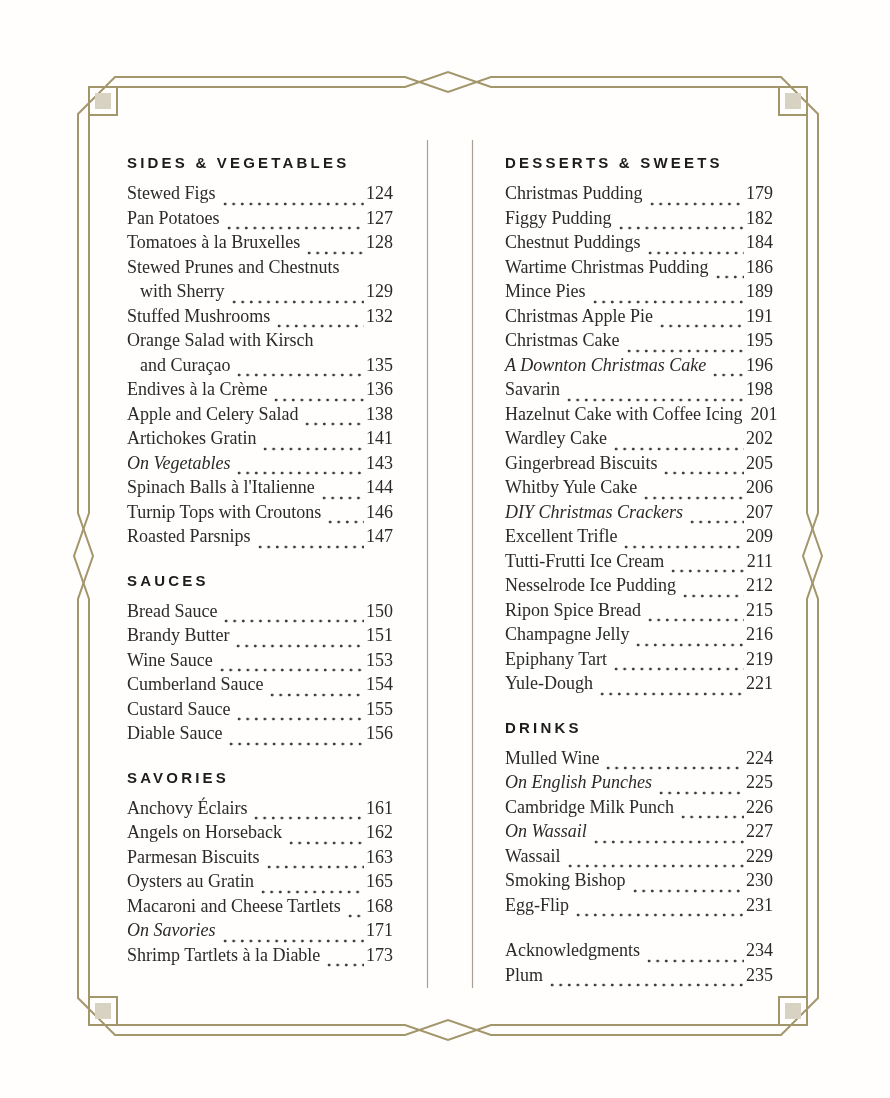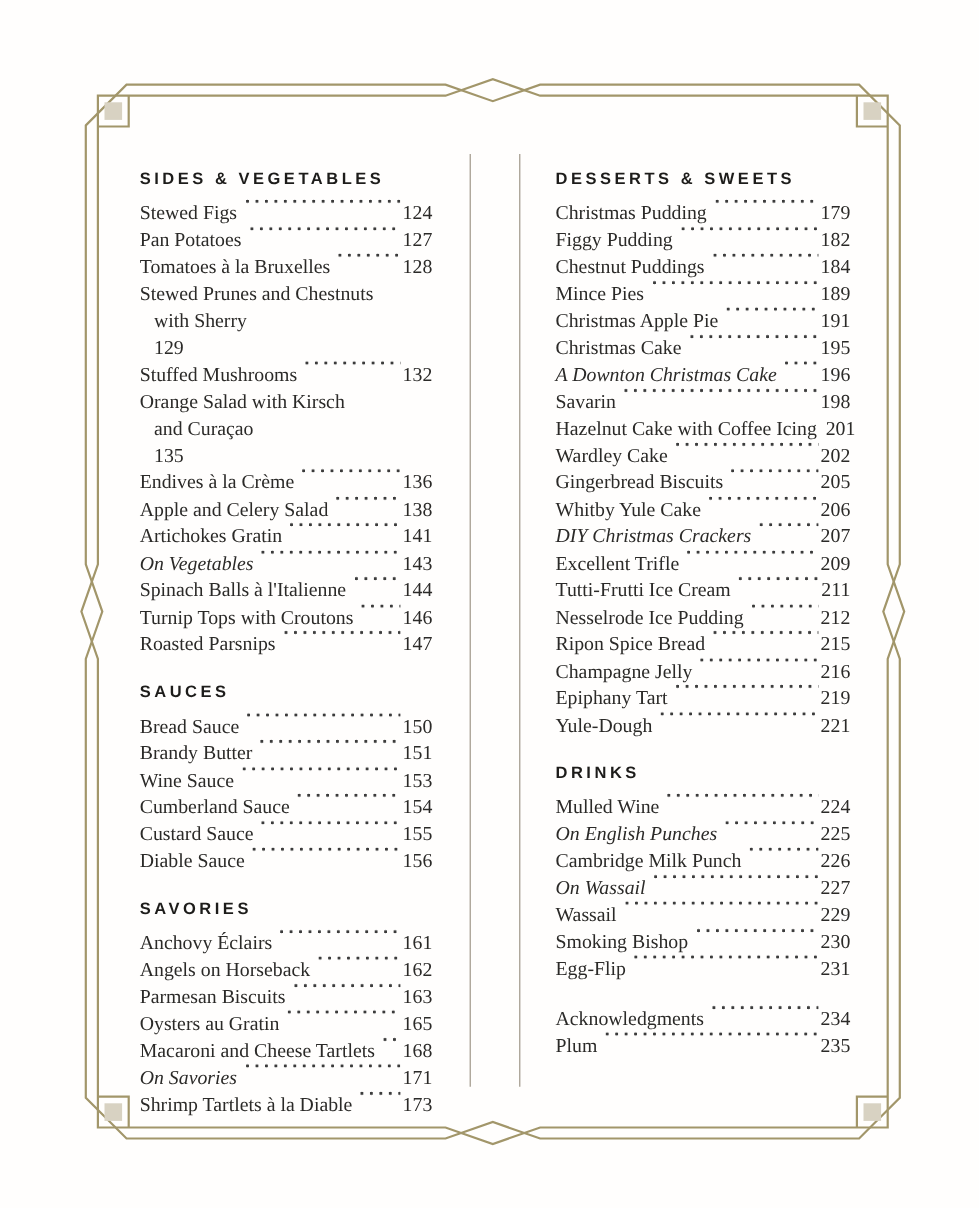--- a/index.html
+++ b/index.html
@@ -6,22 +6,22 @@
   body{width:890px;height:1098px;background:#ffffff;overflow:hidden;position:relative;}
   .page{position:absolute;inset:0;background:#fffefd;}
   svg.frame{position:absolute;left:0;top:0;pointer-events:none;}
   .toc-col{position:absolute;top:152px;}
   .col-left{left:127px;width:266px;}
   .col-right{left:505px;width:268px;}
   .section{margin-bottom:21px;}
   .section.noheading{margin-top:11px;}
   .heading{font:700 15px/22px "Liberation Sans",sans-serif;letter-spacing:3.2px;color:#1d1c1a;margin:0 0 7px 0;}
   .pre,.row{font:18px/24.5px "Liberation Serif",serif;color:#2b2a28;}
-  .row{display:flex;align-items:flex-start;}
-  .row.cont{padding-left:13px;flex-direction:column;}
+  .row{display:flex;align-items:flex-end;}
+  .row.cont{padding-left:13px;}
   .t{white-space:nowrap;}
   .t.it{font-style:italic;}
   .dots{flex:1;height:4px;margin:0 2px 0 6px;
         background-image:radial-gradient(circle at 3px 2px,#3b3b3b 1.2px,rgba(0,0,0,0) 1.7px);
         background-size:8.6px 4px;background-repeat:repeat-x;}
   .pg{white-space:nowrap;}
 </style>
 </head>
 <body>
 
@@ -206,20 +206,25 @@
           <span class="t">Figgy Pudding</span>
           <span class="dots"></span>
           <span class="pg">182</span>
         </div>
         <div class="row">
           <span class="t">Chestnut Puddings</span>
           <span class="dots"></span>
           <span class="pg">184</span>
         </div>
         <div class="row">
+          <span class="t">Wartime Christmas Pudding</span>
+          <span class="dots"></span>
+          <span class="pg">186</span>
+        </div>
+        <div class="row">
           <span class="t">Mince Pies</span>
           <span class="dots"></span>
           <span class="pg">189</span>
         </div>
         <div class="row">
           <span class="t">Christmas Apple Pie</span>
           <span class="dots"></span>
           <span class="pg">191</span>
         </div>
         <div class="row">

